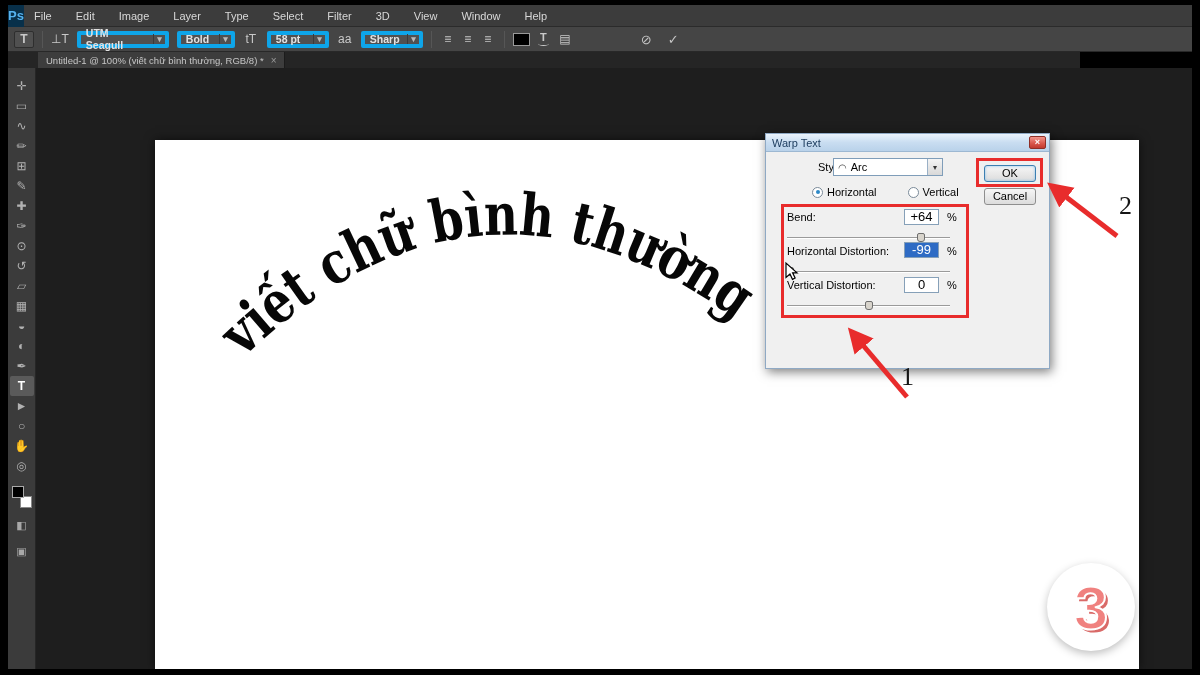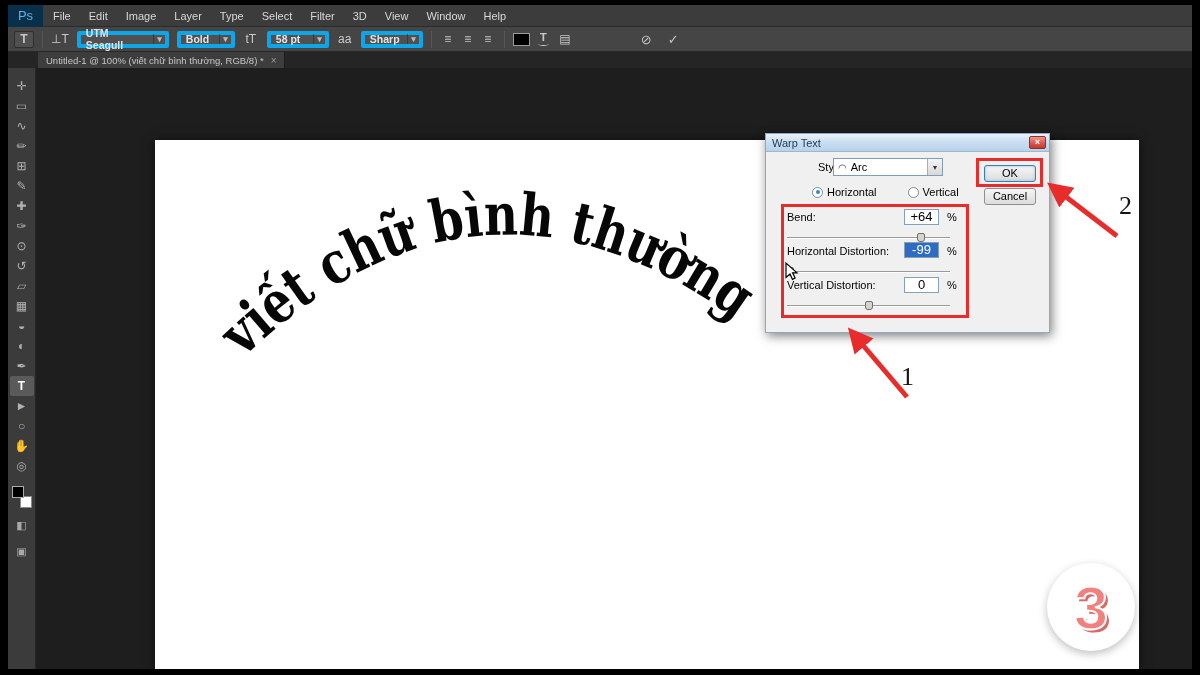--- a/index.html
+++ b/index.html
@@ -3,23 +3,23 @@
 <meta charset="utf-8">
 <style>
   :root{ --ann-red:#e82c2c; --badge-pink:#f0817f; }
   *{margin:0;padding:0;box-sizing:border-box;}
   body{background:#000;font-family:"Liberation Sans",sans-serif;}
   #app{position:relative;width:1200px;height:675px;background:#000;overflow:hidden;}
 
   
   .menubar{position:absolute;left:8px;top:5px;width:1184px;height:22px;background:#3c3c3c;
     display:flex;align-items:center;border-bottom:1px solid #2b2b2b;}
-  .ps-logo{width:35px;height:22px;background:#08304a;color:#55b2ef;font-weight:normal;font-size:13px;
+  .ps-logo{width:16px;height:22px;background:#08304a;color:#55b2ef;font-weight:bold;font-size:13px;
     display:flex;align-items:center;justify-content:center;}
-  #menu-items{display:flex;align-items:center;margin-left:10px;gap:18px;font-size:11px;color:#d8d8d8;}
+  #menu-items{display:flex;align-items:center;margin-left:10px;gap:24px;font-size:11px;color:#d8d8d8;}
   .menu-item{cursor:default;}
 
   
   .optionsbar{position:absolute;left:8px;top:27px;width:1184px;height:25px;background:#454545;
     border-bottom:1px solid #282828;display:flex;align-items:center;font-size:10.5px;color:#d5d5d5;gap:8px;padding:0 6px;}
   .ob-icon{color:#c9c9c9;font-size:12px;display:inline-flex;align-items:center;justify-content:center;min-width:16px;}
   .tbox{border:1px solid #2e2e2e;background:#505050;width:20px;height:17px;border-radius:2px;font-weight:bold;}
   .sep{width:1px;height:17px;background:#2f2f2f;border-right:1px solid #565656;}
   .combo{height:17px;background:#505050;border:4px solid #0ea5e9;border-radius:2px;display:flex;
     align-items:center;padding:0 3px 0 5px;gap:5px;color:#e2e2e2;font-weight:bold;}
@@ -28,21 +28,21 @@
   .w58{width:58px;justify-content:space-between;}
   .w62{width:62px;justify-content:space-between;}
   .align-group{display:flex;gap:4px;}
   .align-ic{font-size:12px;color:#c5c5c5;width:16px;text-align:center;}
   .color-swatch{width:17px;height:13px;background:#000;border:1px solid #9a9a9a;}
   .warp-ic{display:inline-flex;flex-direction:column;align-items:center;line-height:8px;font-size:11px;font-weight:bold;color:#c9c9c9;}
   .warp-arc{width:11px;height:5px;border-bottom:1.6px solid #c9c9c9;border-radius:0 0 50% 50%;}
   .ob-right{margin-left:60px;display:flex;gap:16px;font-size:13px;color:#c5c5c5;}
 
   
-  .tabbar{position:absolute;left:8px;top:52px;width:1184px;height:16px;background:#252525;display:flex;align-items:flex-end;}
+  .tabbar{position:absolute;left:8px;top:52px;width:1072px;height:16px;background:#252525;display:flex;align-items:flex-end;}
   .doc-tab{margin-left:30px;height:16px;background:#3d3d3d;border-right:1px solid #1c1c1c;
     display:flex;align-items:center;gap:7px;padding:0 8px;font-size:9.5px;color:#c6c6c6;}
   .tab-close{color:#9a9a9a;font-size:10px;}
 
   
   .workspace{position:absolute;left:8px;top:68px;width:1184px;height:601px;background:#1e1e1e;}
 
   
   .toolbar{position:absolute;left:8px;top:68px;width:28px;height:601px;background:#3b3b3b;
     border-right:1px solid #262626;display:flex;flex-direction:column;align-items:center;padding-top:8px;}
@@ -54,21 +54,21 @@
   .sw-fg{position:absolute;left:0;top:0;width:12px;height:12px;background:#000;border:1px solid #aaa;}
   .tool-extra{margin-top:8px;color:#a8a8a8;font-size:11px;height:18px;display:flex;align-items:center;}
 
   
   .canvas{position:absolute;left:155px;top:140px;width:984px;height:529px;background:#fff;
     box-shadow:0 0 10px rgba(0,0,0,.6);}
   .warp-svg{position:absolute;left:0;top:0;}
   .warp-svg text{font-family:"DejaVu Serif",serif;font-weight:900;fill:#070707;}
 
   
-  .dialog{position:absolute;left:765px;top:133px;width:285px;height:200px;background:#f0f0f0;
+  .dialog{position:absolute;left:765px;top:133px;width:285px;height:236px;background:#f0f0f0;
     border:1px solid #8fa9c4;box-shadow:2px 3px 10px rgba(0,0,0,.5);font-size:11px;color:#000;}
   .dlg-title{position:absolute;left:0;top:0;right:0;height:18px;
     background:linear-gradient(#eaf3fc,#c9ddf1 50%,#b9d2ea);border-bottom:1px solid #9db8d2;
     display:flex;align-items:center;padding-left:6px;font-size:11px;color:#1a3a5c;}
   .dlg-close{position:absolute;right:3px;top:2px;width:17px;height:13px;border-radius:2px;
     background:linear-gradient(#f2958c,#d8554a 60%,#c03a30);border:1px solid #8f2f27;
     color:#fff;font-size:9px;line-height:11px;text-align:center;font-weight:bold;}
   .dlg-label{position:absolute;white-space:nowrap;}
   .style-combo{position:absolute;left:67px;top:24px;width:110px;height:18px;background:#fff;
     border:1px solid #7f9db9;display:flex;align-items:center;gap:4px;padding-left:4px;font-size:11px;}

